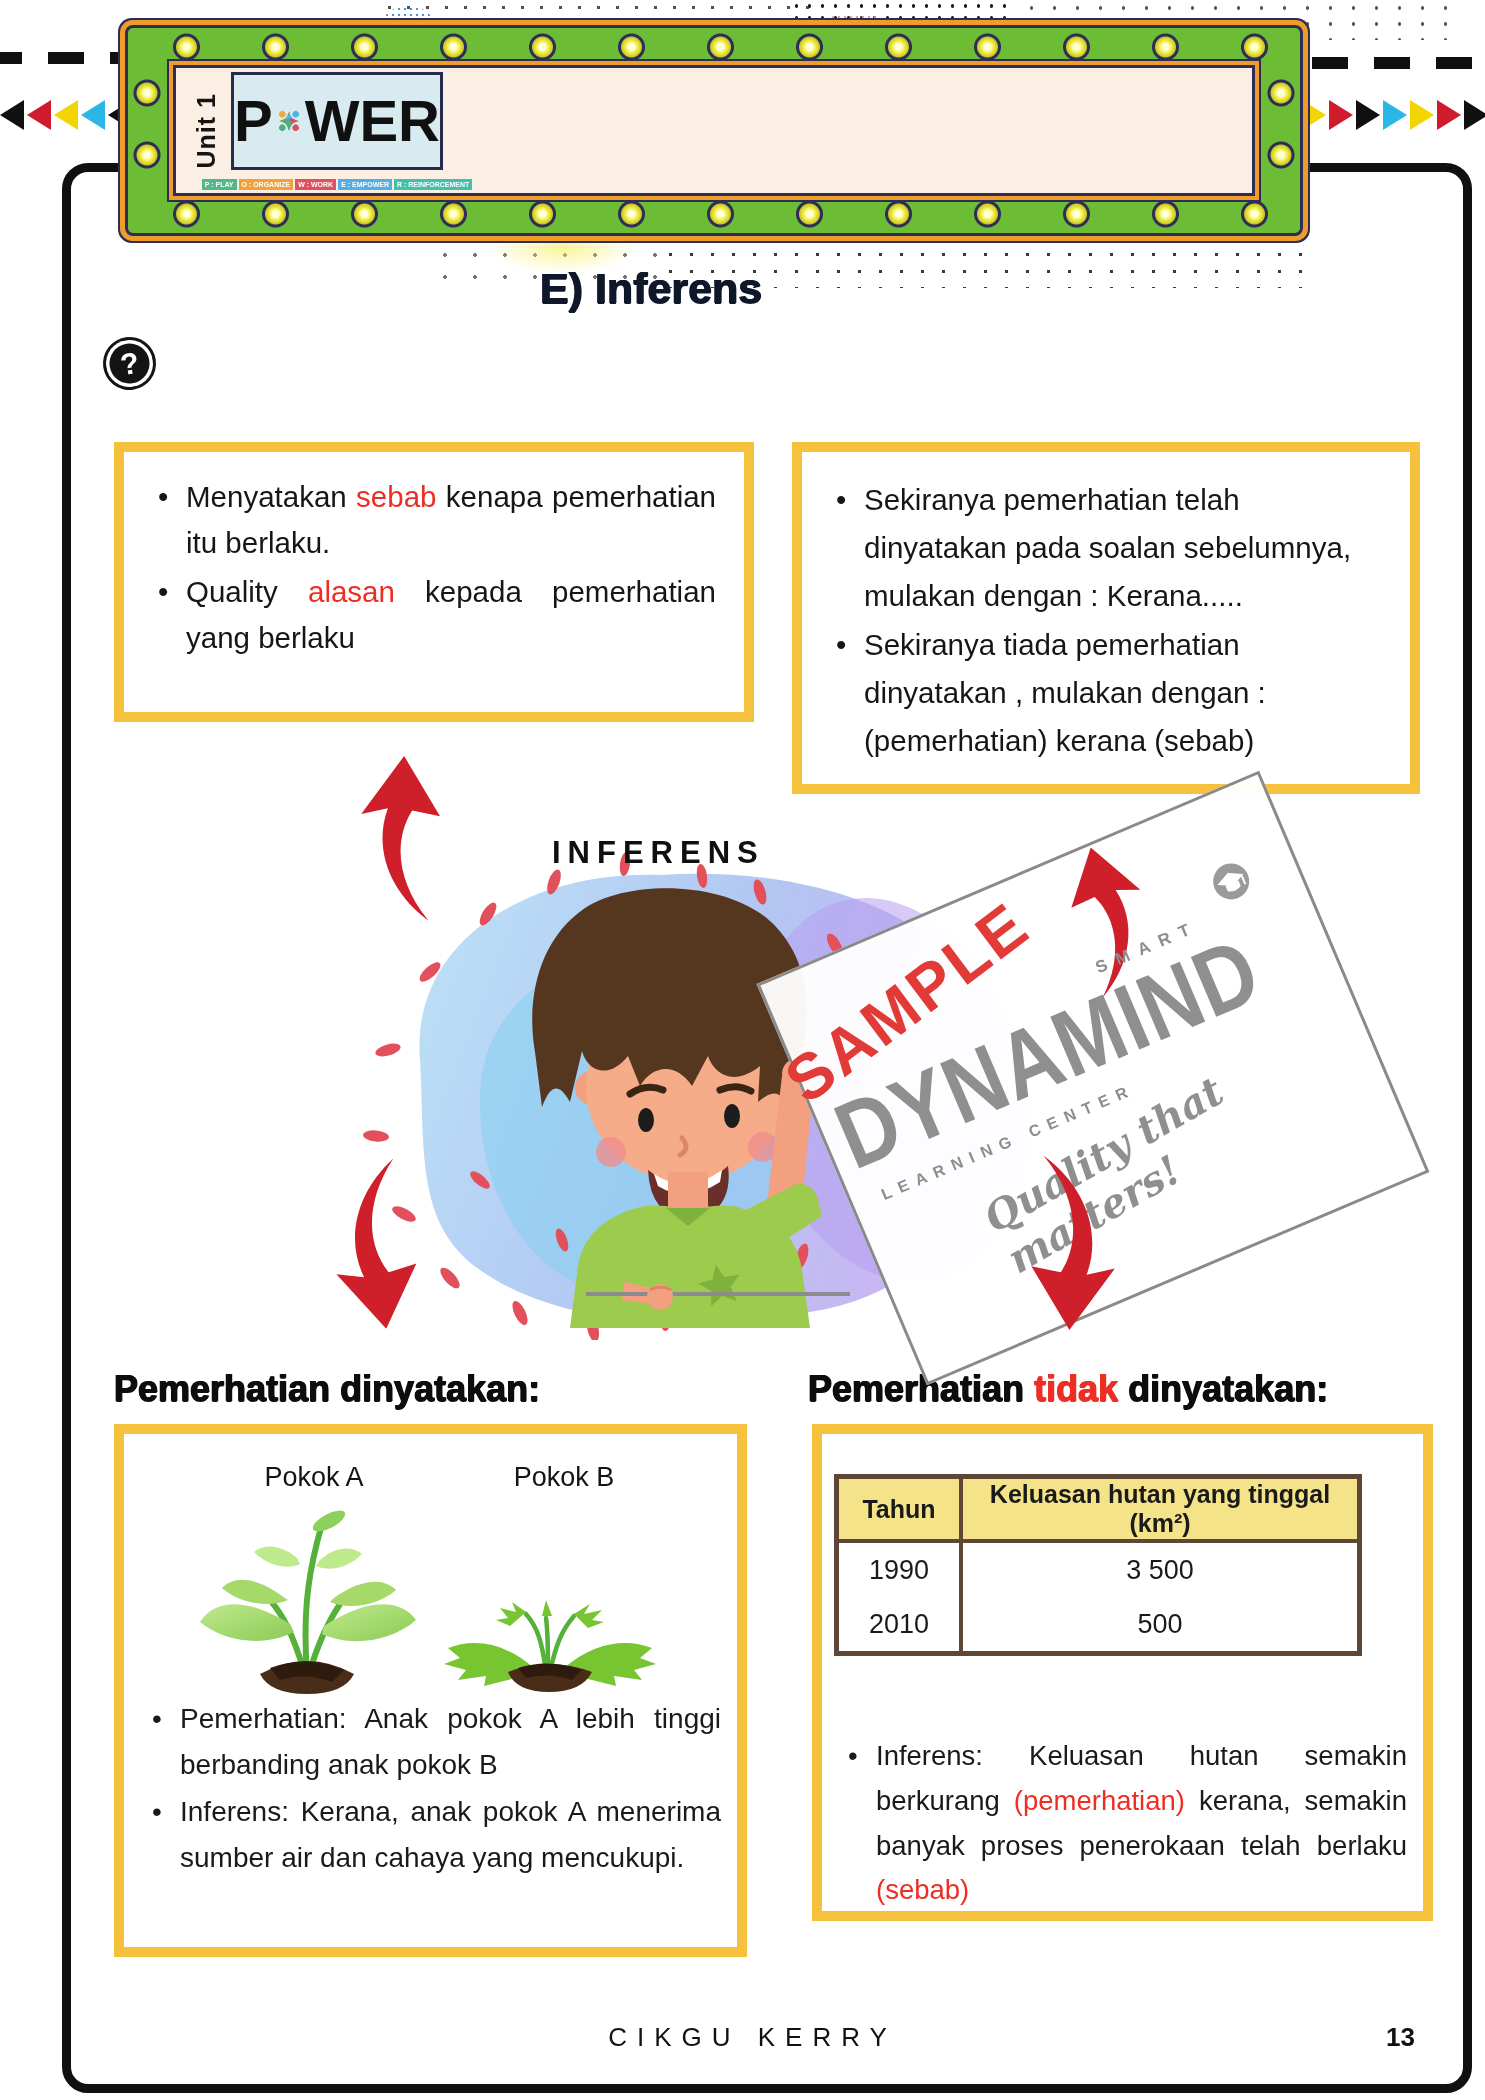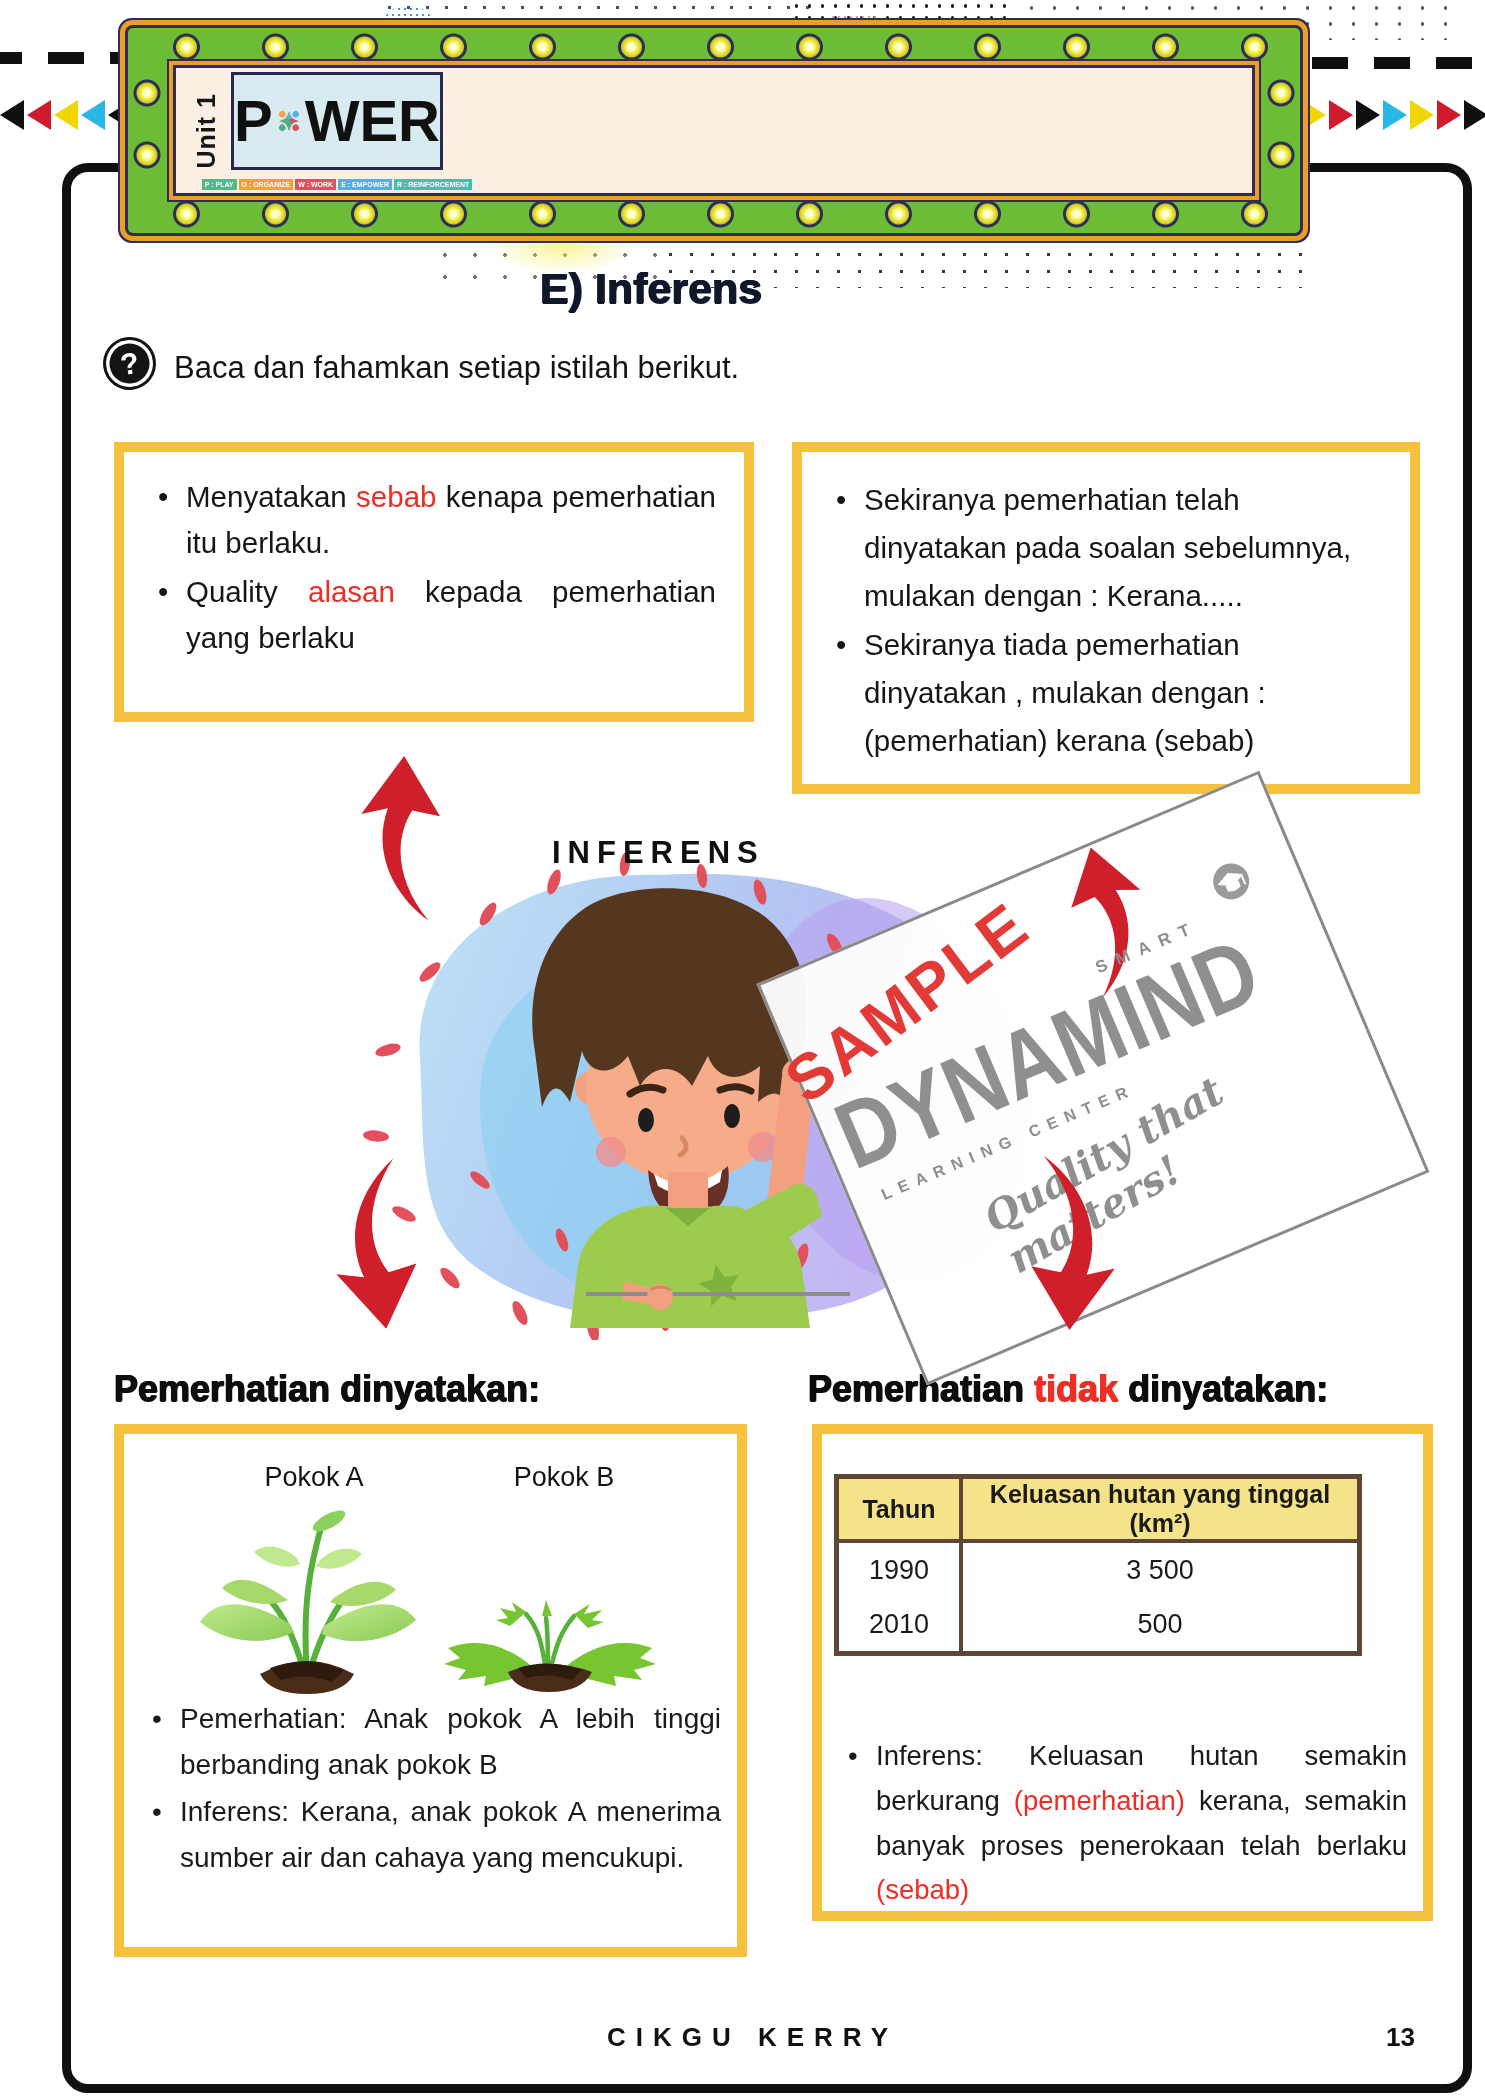--- a/index.html
+++ b/index.html
@@ -101,21 +101,21 @@
      font-family:"Liberation Sans",sans-serif;border-radius:6px;}
   .ftable th,.ftable td{border:0;text-align:center;}
   .ftable{border:5px solid #5f4737;}
   .ftable th{background:#f4e388;font-size:25px;font-weight:bold;height:58px;border-bottom:4px solid #5f4737;}
   .ftable td{font-size:27px;height:52px;}
   .ftable th+th,.ftable td+td{border-left:4px solid #5f4737;}
   .col-year{width:118px;}
   .row-green td{background:#c8eca3;}
 
   
-  .footer-author{left:0;right:0;top:2022px;text-align:center;font-size:26px;font-weight:bold;
+  .footer-author{left:0;right:0;top:2022px;text-align:center;font-size:26px;font-weight:normal;
      letter-spacing:10px;color:#111;z-index:3;padding-left:20px;}
   .footer-page{left:1386px;top:2022px;font-size:26px;font-weight:bold;color:#111;z-index:3;}
 </style>
 </head>
 <body>
 
 <div class="page">
 
   <div class="abs frame"></div>
 
@@ -186,21 +186,20 @@
           <span class="ptag" style="background:#e05160;">W : WORK</span>
           <span class="ptag" style="background:#57ace0;">E : EMPOWER</span>
           <span class="ptag" style="background:#41c0ad;">R : REINFORCEMENT</span>
         </div>
       </div>
     </div>
   </div>
 
   <div class="abs sec-heading fat">E) Inferens</div>
   <div class="abs qicon">?</div>
-  <div class="abs instruction">Baca dan fahamkan setiap istilah berikut.</div>
 
   <div class="abs ybox box1">
     <div class="btxt just bullet">
       <span class="mark">•</span>
       <span>Menyatakan </span><span class="red">sebab</span><span> kenapa pemerhatian itu berlaku.</span>
     </div>
     <div class="btxt just bullet">
       <span class="mark">•</span>
       <span>Quality </span><span class="red">alasan</span><span> kepada pemerhatian yang berlaku</span>
     </div>

